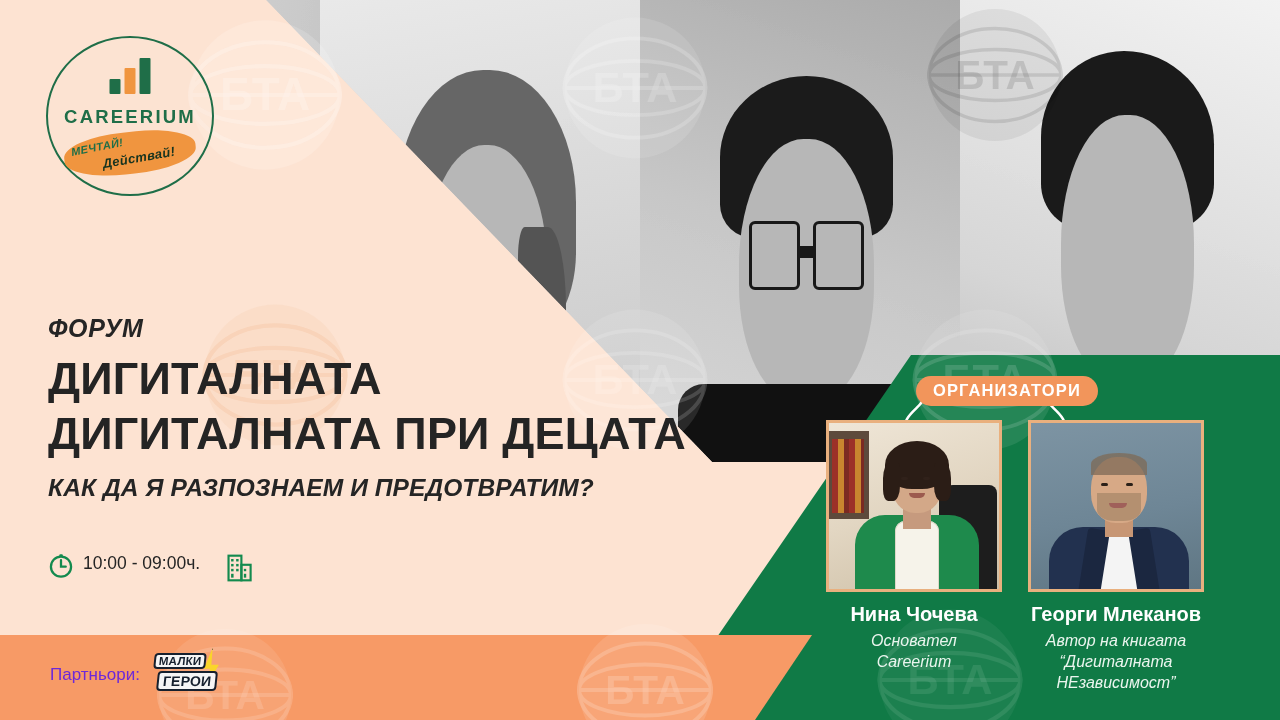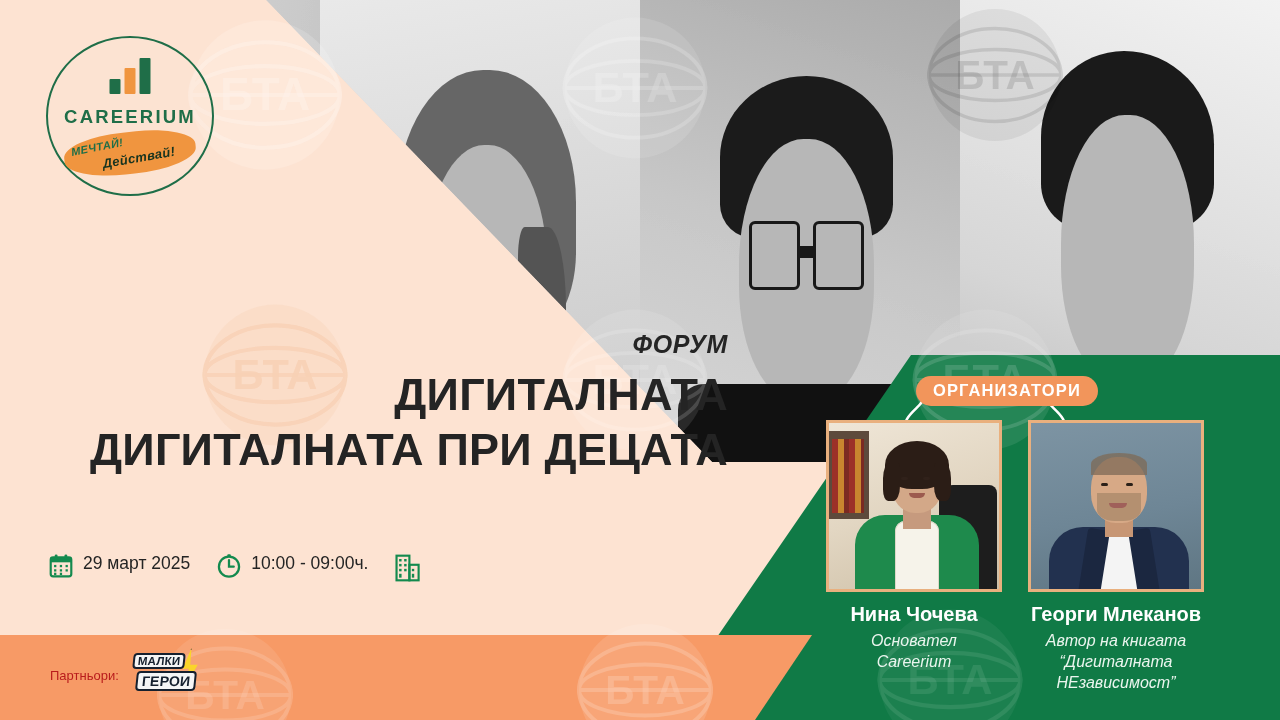--- a/index.html
+++ b/index.html
@@ -88,21 +88,21 @@
   .ribbon-txt{
     position:absolute;left:20px;top:100px;width:128px;height:40px;
     transform:rotate(-7deg);
   }
   .ribbon-txt .l1{position:absolute;left:6px;top:1px;font-size:11px;font-weight:700;
      font-style:italic;color:#1f6e48;letter-spacing:.4px;transform:rotate(-4deg);}
   .ribbon-txt .l2{position:absolute;left:36px;top:15px;font-size:13px;font-weight:700;
      font-style:italic;color:#17341f;letter-spacing:.3px;transform:rotate(-3deg);}
 
   
-  .headline{position:absolute;left:48px;top:330px;z-index:8;width:680px;text-align:right;}
+  .headline{position:absolute;left:48px;top:314px;z-index:8;width:680px;}
   .kicker{
     font-size:25px;font-weight:700;font-style:italic;color:#252525;
     letter-spacing:.6px;margin-bottom:8px;
   }
   .h-line{
     font-size:45px;font-weight:700;color:#242424;letter-spacing:.2px;
     line-height:1.23;white-space:nowrap;
   }
   .subhead{
     margin-top:12px;font-size:24.5px;font-weight:700;font-style:italic;
@@ -112,21 +112,21 @@
   
   .info-row{position:absolute;left:48px;top:552px;z-index:8;
     display:flex;align-items:flex-start;gap:26px;}
   .info-item{display:flex;align-items:flex-start;gap:9px;}
   .info-item .ic{flex:0 0 auto;margin-top:1px;}
   .info-txt{font-size:17.5px;color:#242424;line-height:1.26;white-space:nowrap;}
 
   
   .partners{position:absolute;left:50px;bottom:20px;z-index:9;
      display:flex;align-items:center;gap:14px;}
-  .partners-label{font-size:13px;color:#b91c1c;}
+  .partners-label{font-size:17px;color:#6d28d9;}
   .mh-logo{position:relative;width:74px;height:50px;}
   .mh-t{position:absolute;left:0;top:3px;background:#F5F5F5;border:2.5px solid #16202e;
      border-radius:4px;padding:0 3px;font-size:11.5px;font-weight:700;color:#16202e;
      letter-spacing:.2px;transform:skewX(-6deg);}
   .mh-b{position:absolute;left:3px;top:21px;background:#F5F5F5;border:2.5px solid #16202e;
      border-radius:4px;padding:0 4px;font-size:14px;font-weight:700;color:#16202e;
      letter-spacing:.2px;transform:skewX(-6deg);}
   .mh-bolt{position:absolute;left:46px;top:-2px;width:22px;height:40px;
      background:#FAD52A;border:2px solid #16202e;
      clip-path:polygon(58% 0,18% 52%,46% 52%,26% 100%,86% 42%,52% 42%);}
@@ -381,45 +381,25 @@
     <div class="ribbon-txt">
       <span class="l1">МЕЧТАЙ!</span>
       <span class="l2">Действай!</span>
     </div>
   </div>
 
   <div class="headline">
     <div class="kicker">ФОРУМ</div>
     <div class="h-line">ДИГИТАЛНАТА</div>
     <div class="h-line">ДИГИТАЛНАТА ПРИ ДЕЦАТА</div>
+    <div class="subhead">КАК ДА Я РАЗПОЗНАЕМ И ПРЕДОТВРАТИМ?</div>
   </div>
 
   <div class="info-row">
 
-    <div class="info-item">
-      <span class="ic">
-        <svg width="26" height="26" viewBox="0 0 24 24">
-          <rect x="2.5" y="4" width="19" height="17.5" rx="2.2" fill="none" stroke="#138A4E" stroke-width="2"></rect>
-          <rect x="2.5" y="4" width="19" height="4.6" fill="#138A4E"></rect>
-          <rect x="6.2" y="1.4" width="2.6" height="4.6" rx="1.2" fill="#138A4E"></rect>
-          <rect x="15.2" y="1.4" width="2.6" height="4.6" rx="1.2" fill="#138A4E"></rect>
-          <g fill="#138A4E">
-            <rect x="5.6" y="11" width="2.1" height="2.1"></rect>
-              <rect x="10.9" y="11" width="2.1" height="2.1"></rect>
-            <rect x="16.2" y="11" width="2.1" height="2.1"></rect>
-            <rect x="5.6" y="15" width="2.1" height="2.1"></rect>
-              <rect x="10.9" y="15" width="2.1" height="2.1"></rect>
-            <rect x="16.2" y="15" width="2.1" height="2.1"></rect>
-            <rect x="5.6" y="18.2" width="2.1" height="2.1"></rect>
-              <rect x="10.9" y="18.2" width="2.1" height="2.1"></rect>
-          </g>
-        </svg>
-      </span>
-      <span class="info-txt">29 март 2025</span>
-    </div>
 
     <div class="info-item">
       <span class="ic">
         <svg width="26" height="26" viewBox="0 0 24 24">
           <circle cx="12" cy="12.6" r="9.3" fill="none" stroke="#138A4E" stroke-width="2.1"></circle>
           <path d="M12 6.6 V12.6 H16.4" fill="none" stroke="#138A4E" stroke-width="2.1" stroke-linecap="round"></path>
           <rect x="10.4" y="1.1" width="3.3" height="2.6" rx="1" fill="#138A4E"></rect>
         </svg>
       </span>
       <span class="info-txt">10:00 - 09:00ч.</span>

